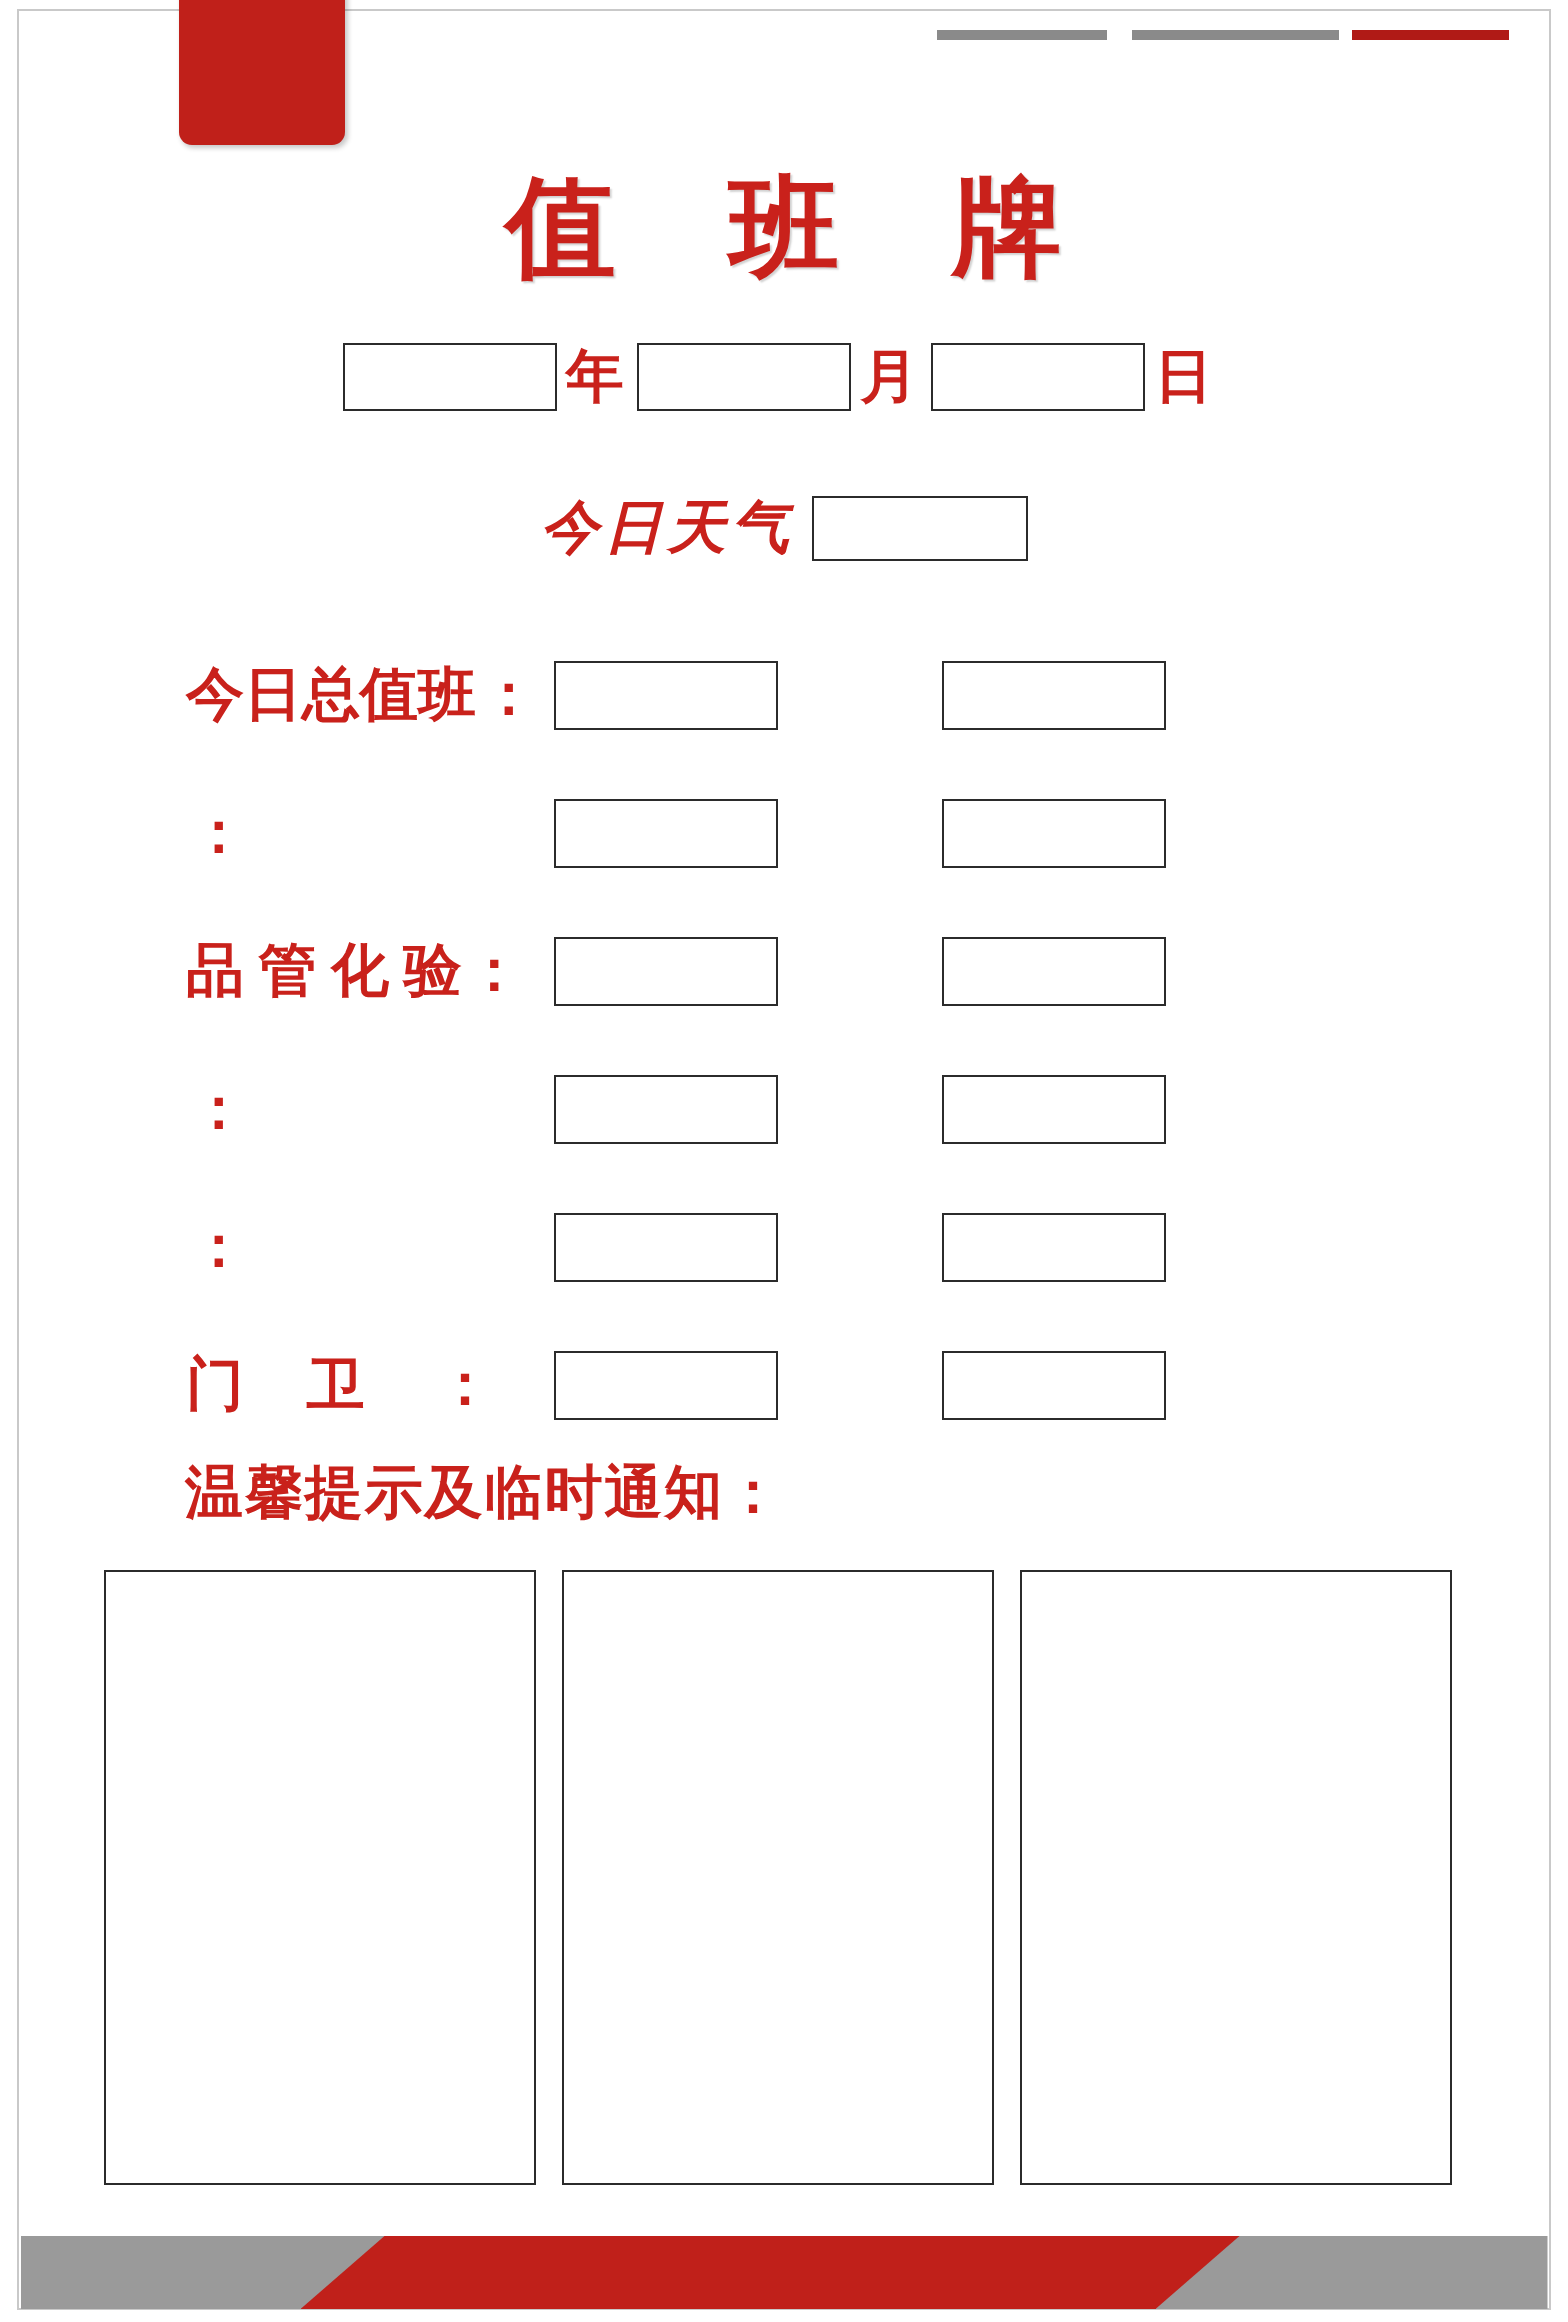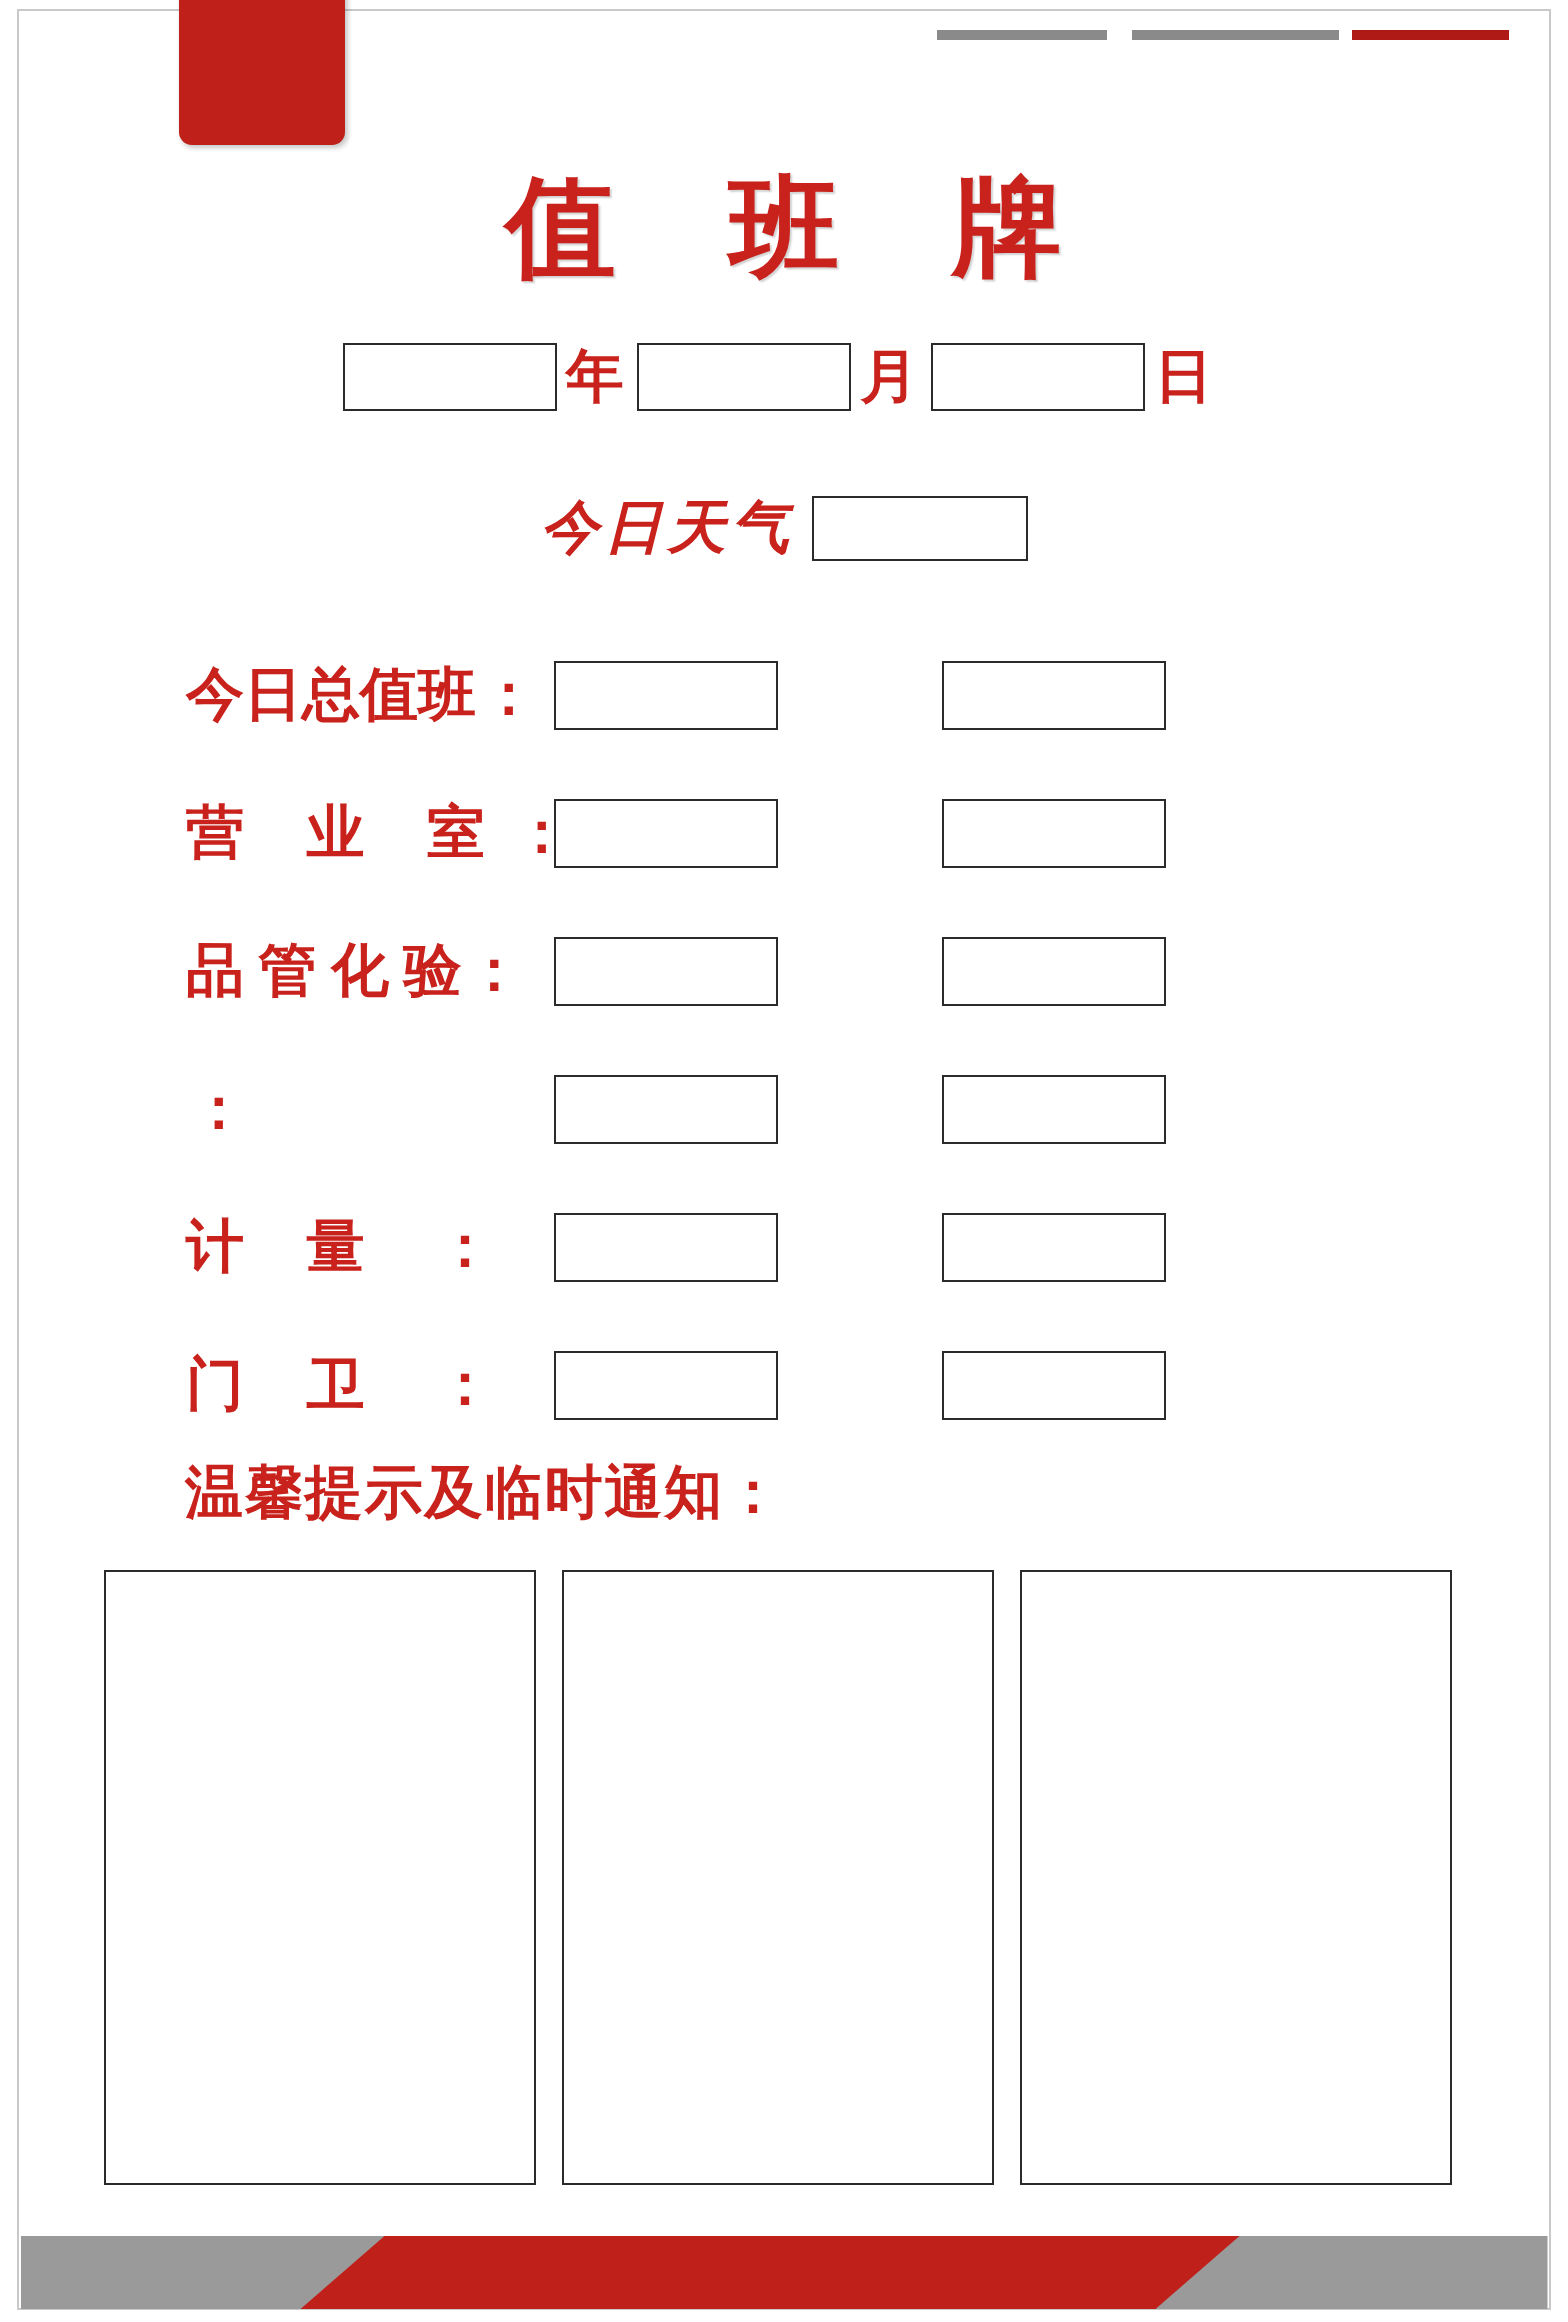--- a/index.html
+++ b/index.html
@@ -285,21 +285,20 @@
       <div class="duty-label">
         <span class="lbl-text">今日总值班</span>
         <span class="colon">：</span>
       </div>
       <div class="duty-box first"></div>
       <div class="duty-box second"></div>
     </div>
 
     <div class="duty-row">
       <div class="duty-label spread">
-        <span class="lbl-text">营 业 室</span>
         <span class="colon">：</span>
       </div>
       <div class="duty-box first"></div>
       <div class="duty-box second"></div>
     </div>
 
     <div class="duty-row">
       <div class="duty-label">
         <span class="lbl-text">品 管 化 验</span>
         <span class="colon">：</span>
@@ -311,21 +310,20 @@
     <div class="duty-row">
       <div class="duty-label spread">
         <span class="colon">：</span>
       </div>
       <div class="duty-box first"></div>
       <div class="duty-box second"></div>
     </div>
 
     <div class="duty-row">
       <div class="duty-label spread">
-        <span class="lbl-text">计 量</span>
         <span class="colon">：</span>
       </div>
       <div class="duty-box first"></div>
       <div class="duty-box second"></div>
     </div>
 
     <div class="duty-row">
       <div class="duty-label spread">
         <span class="lbl-text">门 卫</span>
         <span class="colon">：</span>

